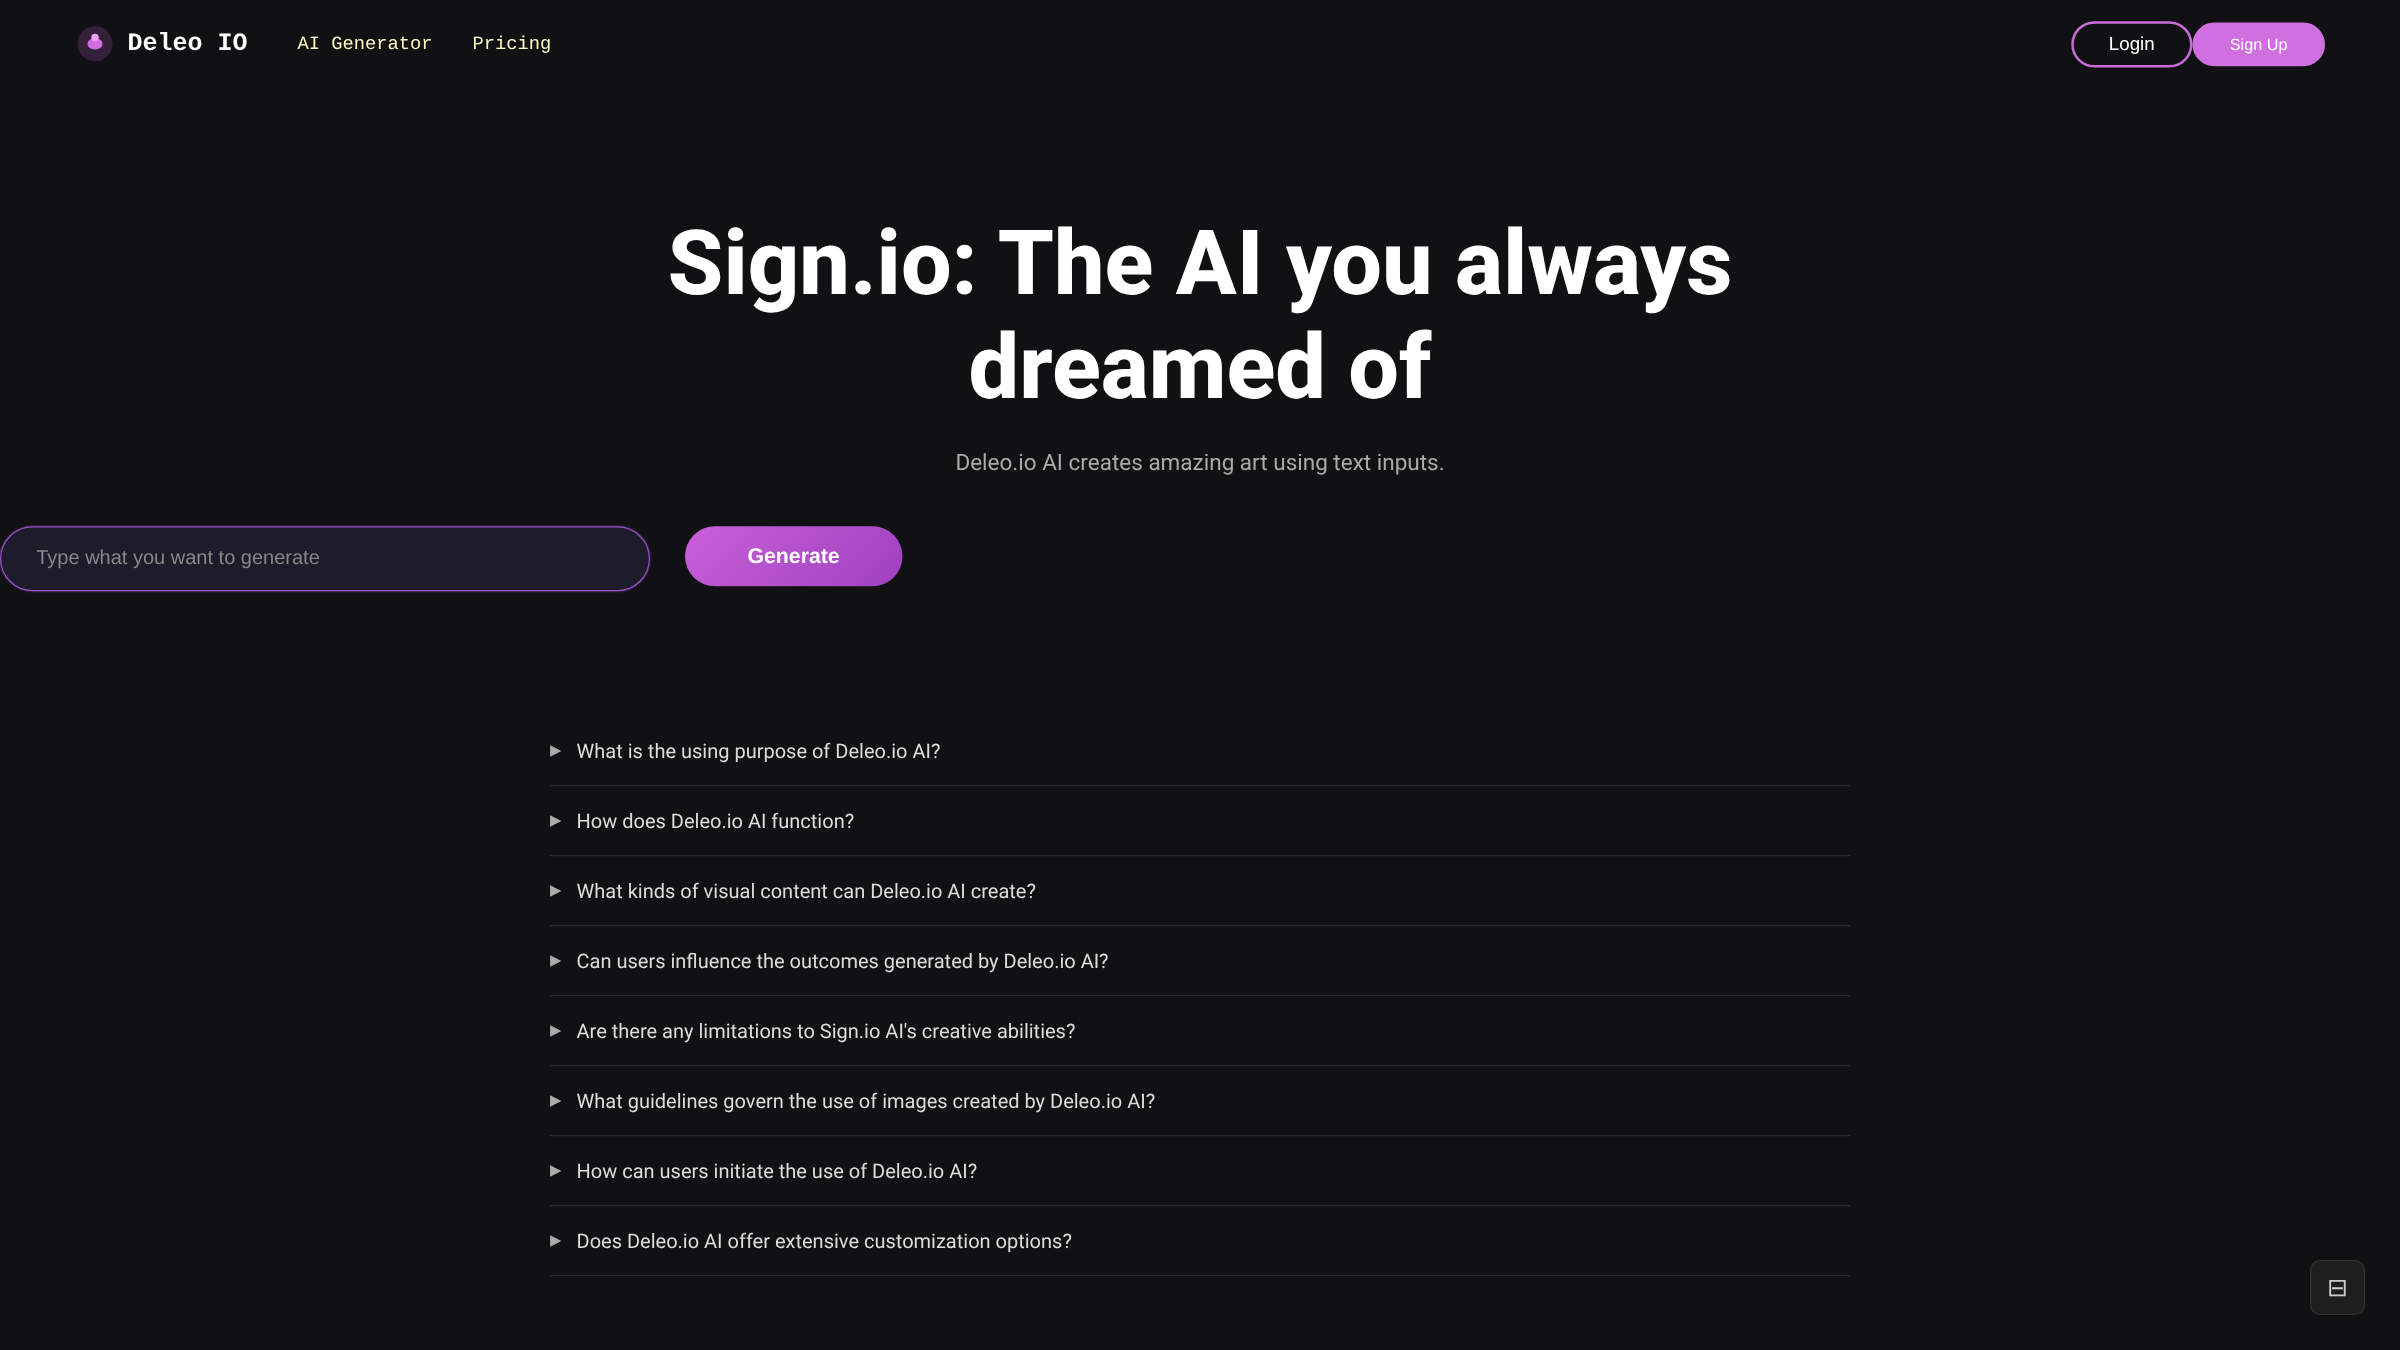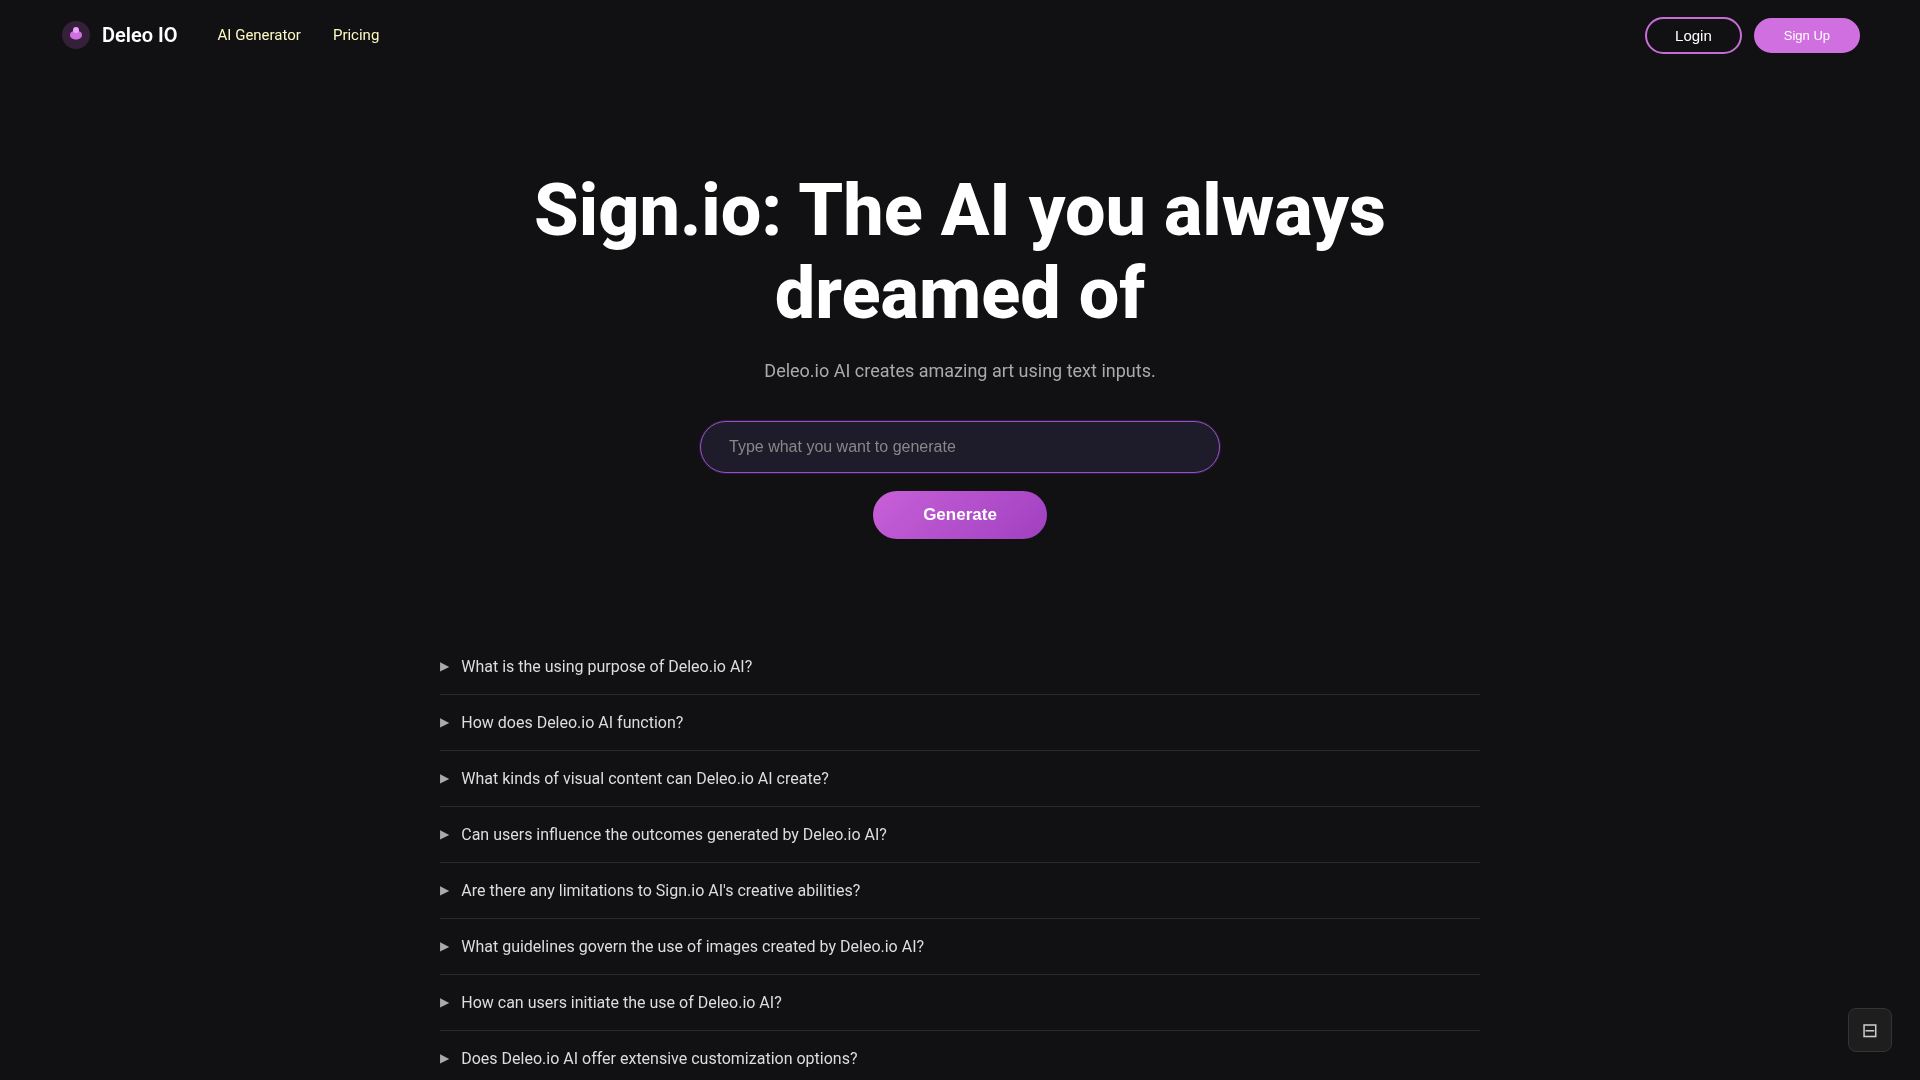--- a/index.html
+++ b/index.html
@@ -22,20 +22,21 @@
       height: 70px;
       background-color: #111113;
       position: relative;
       z-index: 10;
     }
 
     .navbar-left {
       display: flex;
       align-items: center;
       gap: 40px;
+      font-family: Liberation Mono, monospace;
     }
 
     .logo {
       display: flex;
       align-items: center;
       gap: 10px;
       text-decoration: none;
       color: #ffffff;
     }
 
@@ -60,21 +61,20 @@
       color: #fef9c3;
       text-decoration: none;
       font-size: 15px;
       font-weight: 400;
       cursor: pointer;
     }
 
     .navbar-right {
       display: flex;
       align-items: center;
-      gap: 12px;
     }
 
     .btn-login {
       background: transparent;
       border: 2px solid #c86dd7;
       color: #ffffff;
       padding: 8px 28px;
       border-radius: 9999px;
       font-size: 15px;
       font-weight: 500;
@@ -113,23 +113,22 @@
 
     .hero-subtitle {
       font-size: 18px;
       color: #aaaaaa;
       margin-bottom: 40px;
     }
 
     
     .generate-form {
       display: flex;
-      flex-direction: column;
-      align-items: center;
-      gap: 18px;
+      align-items: flex-start;
+      gap: 28px;
       width: 100%;
     }
 
     .generate-input-wrapper {
       position: relative;
       width: 520px;
     }
 
     .generate-input {
       width: 100%;

